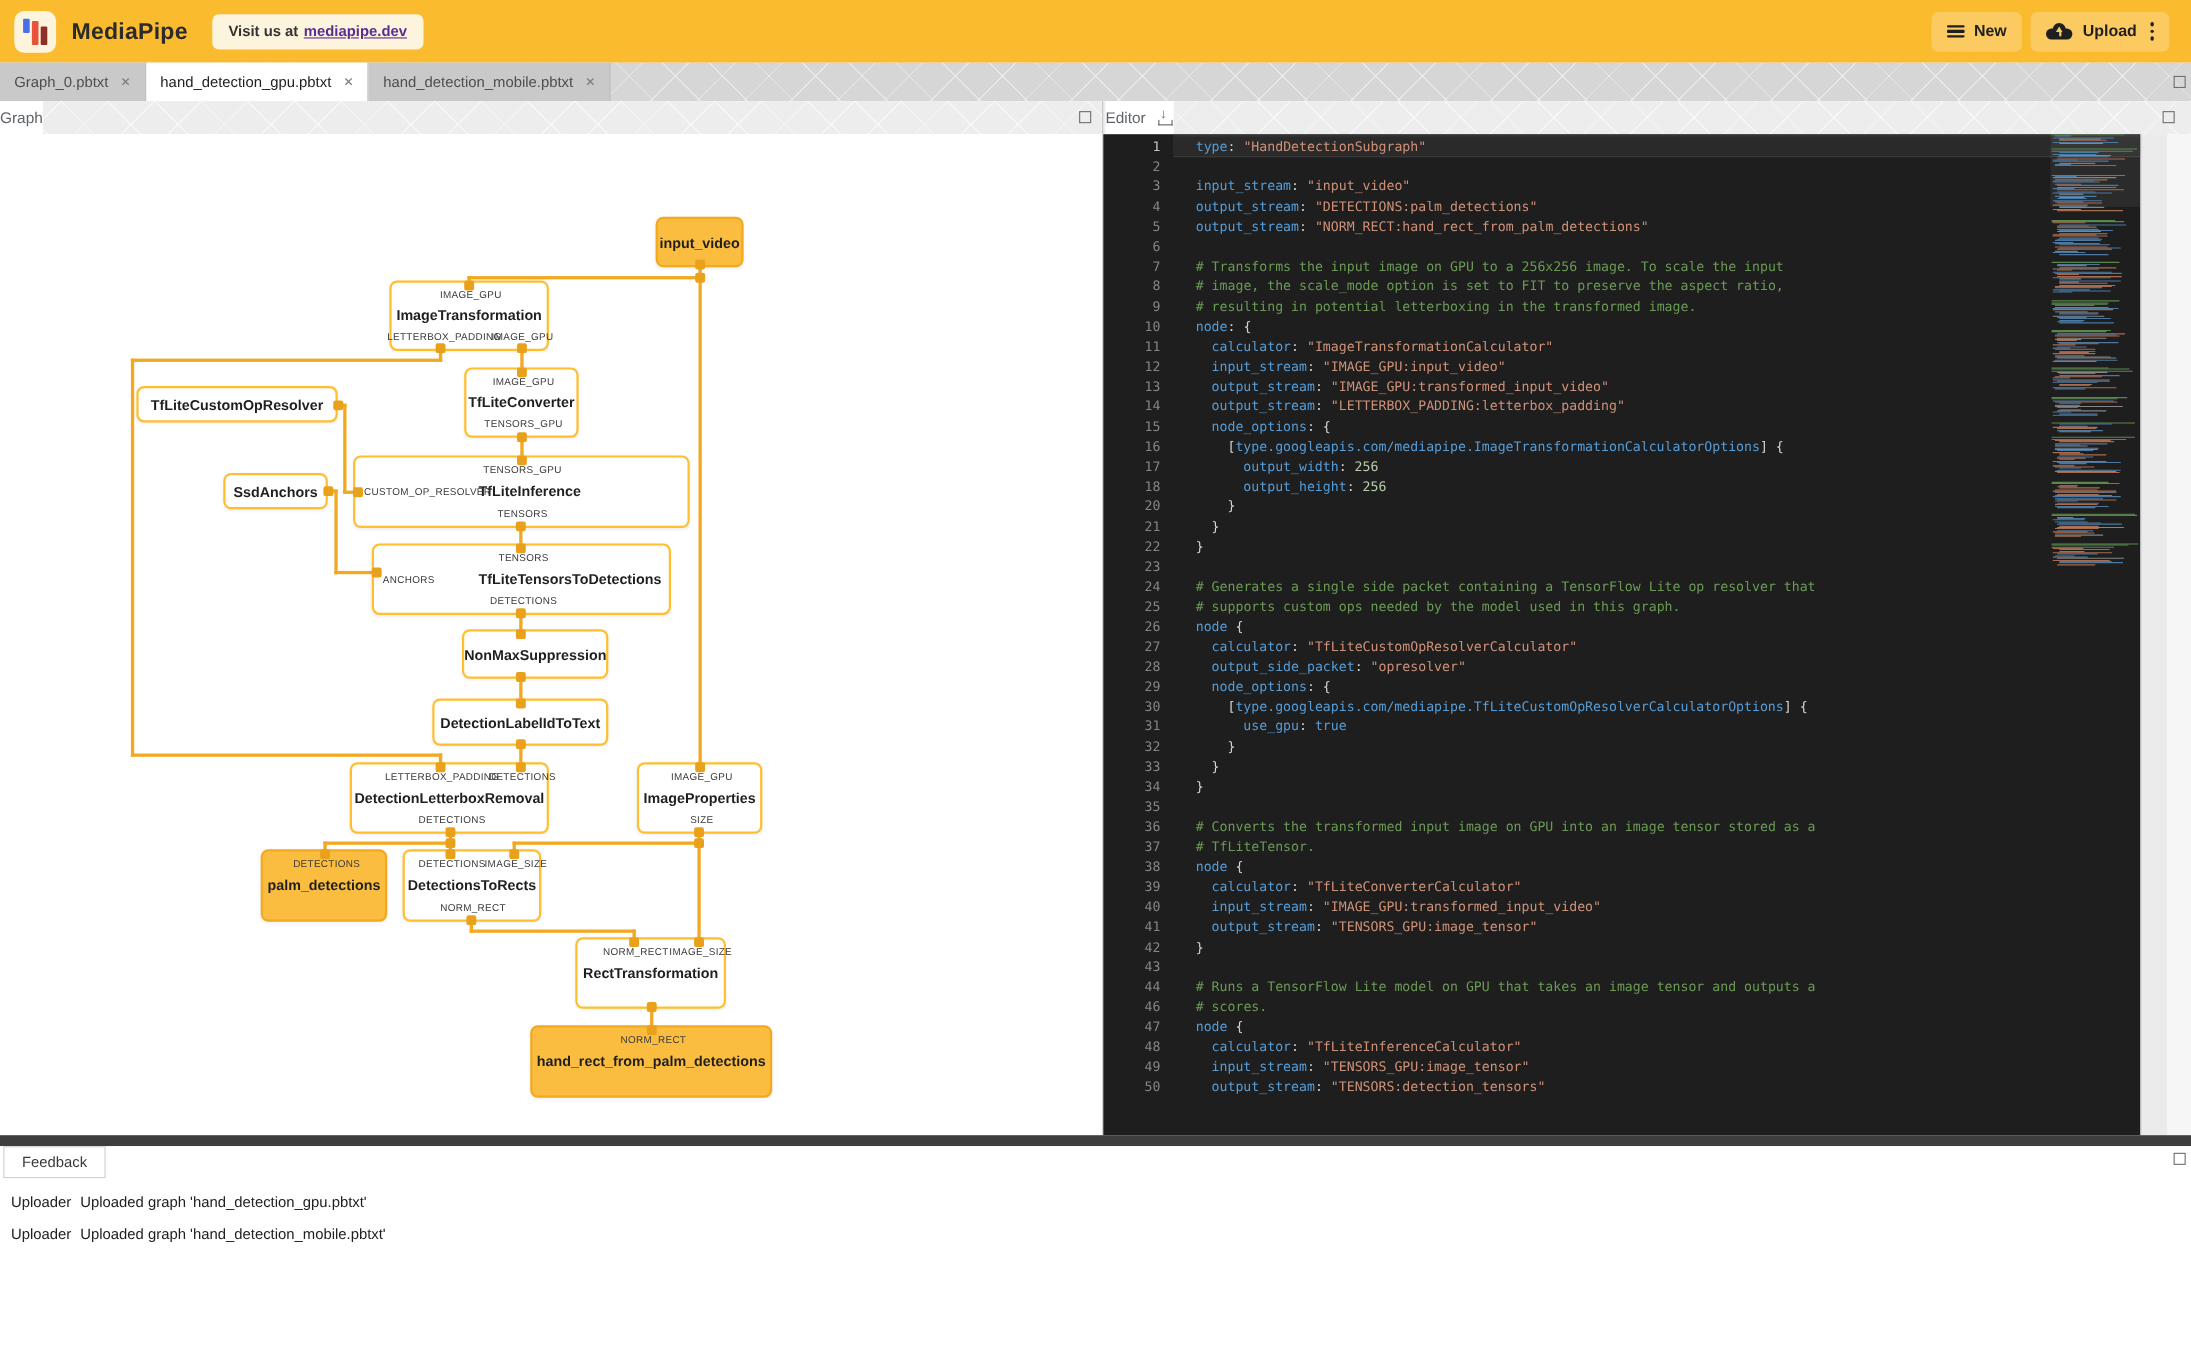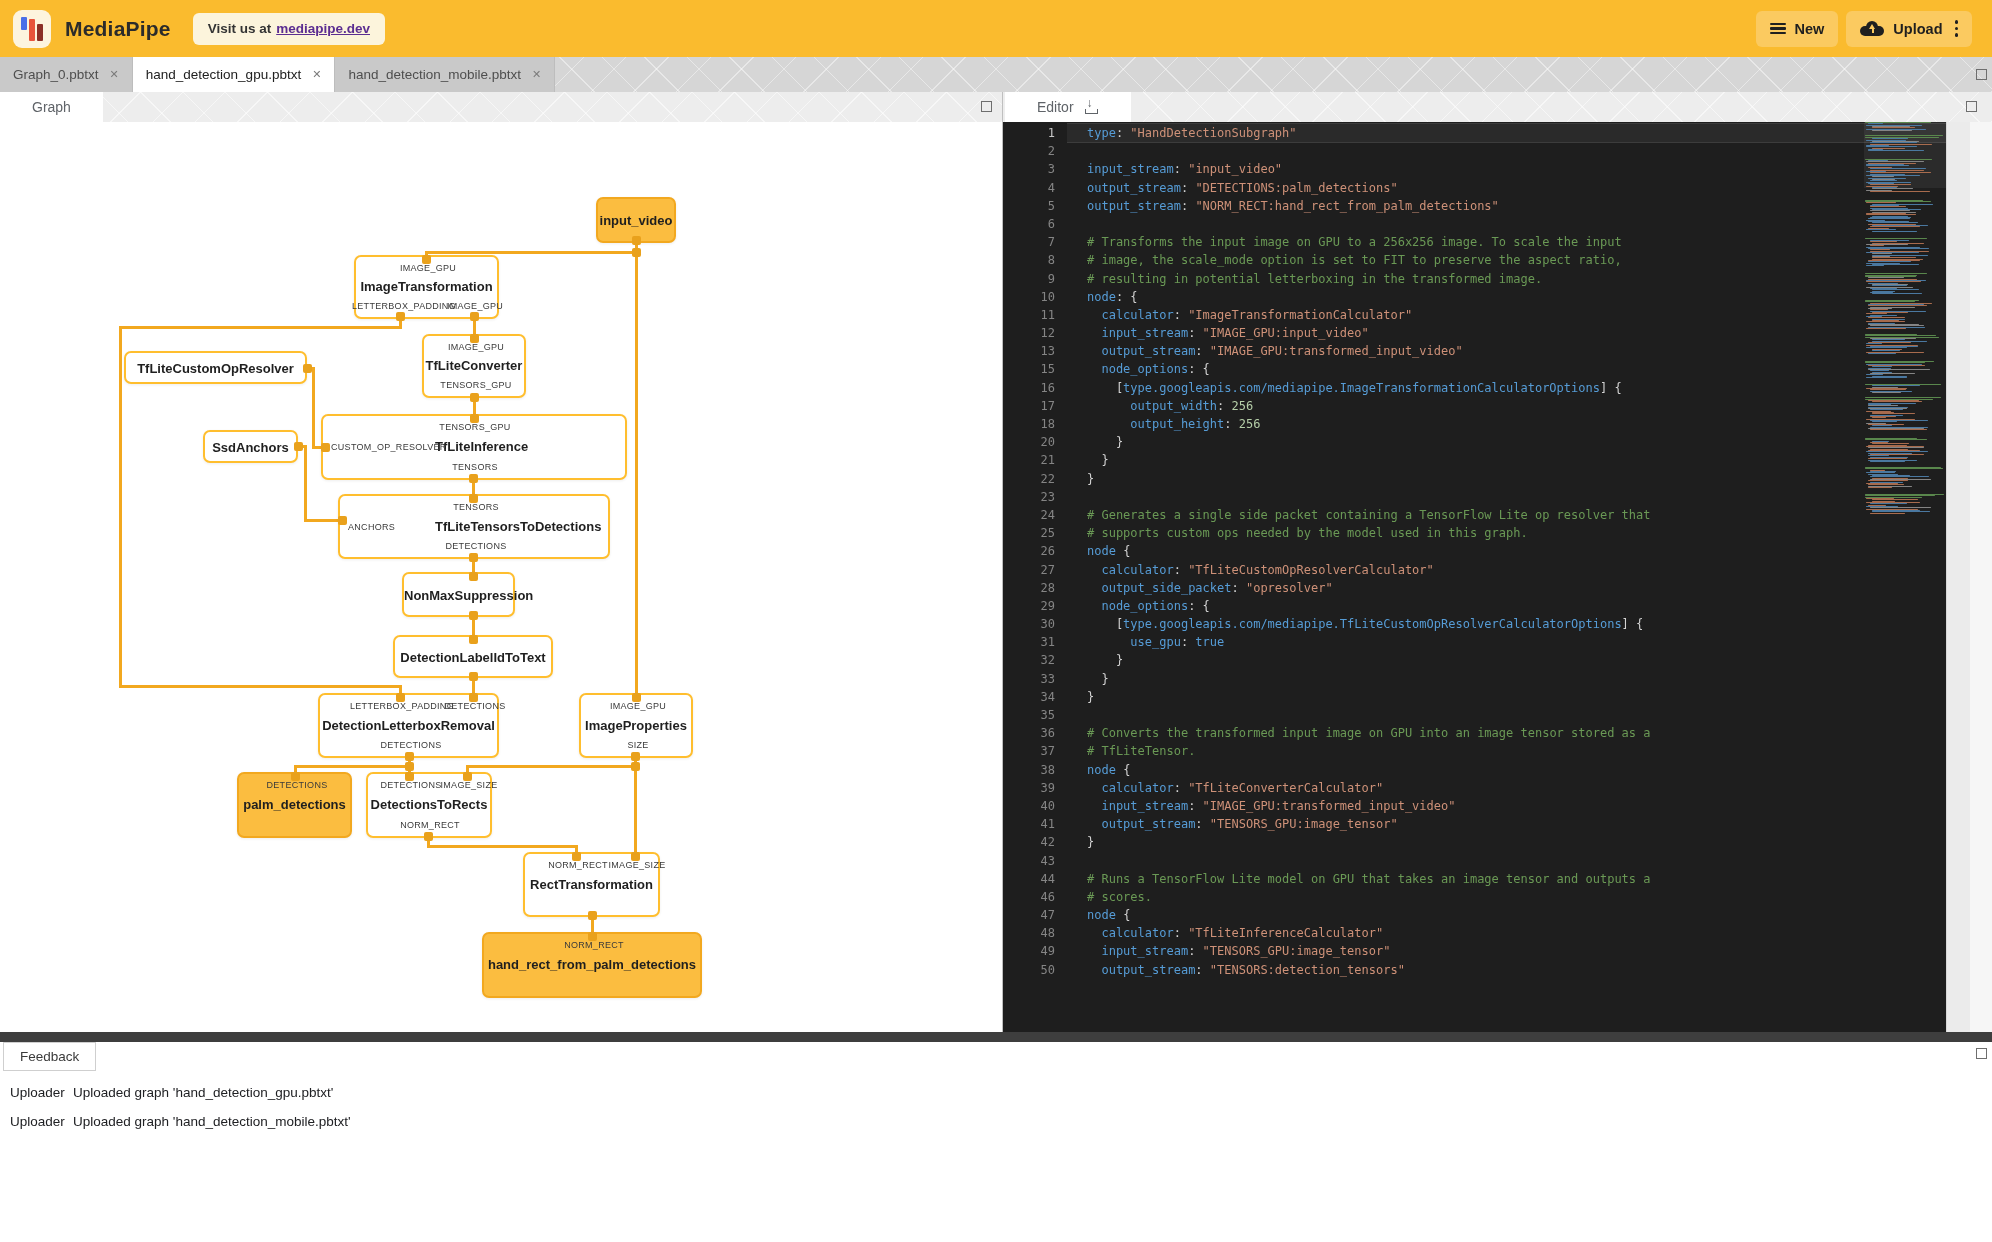--- a/index.html
+++ b/index.html
@@ -43,21 +43,21 @@
     border-right:1px solid #BDBDBD;cursor:pointer;font-size:13.5px;color:#4E4E4E;}
   .ftab.active{background:#FFFFFF;color:#212121;}
   .ftab .x{margin-left:11px;font-size:11px;color:#7B7B7B;cursor:pointer;}
   .winicon{position:absolute;width:9px;height:9px;border:1.5px solid #6E6E6E;background:transparent;cursor:pointer;}
 
   
   .prow{position:absolute;top:92px;height:30px;background-color:#EDEDED;background-image:
     repeating-linear-gradient(45deg,rgba(255,255,255,.55) 0 1px,transparent 1px 30px),
     repeating-linear-gradient(-45deg,rgba(255,255,255,.55) 0 1px,transparent 1px 30px);}
   .ptab{position:absolute;left:0;top:0;height:30px;background:#fff;display:flex;align-items:center;
-    padding:0 32px;font-size:14px;color:#5F6368;cursor:pointer;}
+    padding:0 0;font-size:14px;color:#5F6368;cursor:pointer;}
   .dl-ic{position:relative;width:15px;height:14px;margin-left:10px;}
   .dl-ic::before{content:"↓";position:absolute;left:3px;top:-4px;font-size:12px;font-weight:bold;color:#5F6368;}
   .dl-ic::after{content:"";position:absolute;left:1px;bottom:0;width:11px;height:4px;
     border:1.5px solid #5F6368;border-top:none;}
 
   
   .graph-panel{position:absolute;left:0;top:122px;width:1002px;height:910px;background:#fff;overflow:hidden;}
   .gnode{position:absolute;background:#fff;border:2px solid #FFBE2E;border-radius:7px;
     box-shadow:0 1px 3px rgba(0,0,0,.07);z-index:2;box-sizing:border-box;cursor:pointer;}
   .gnode.stream{background:#FBBD40;border-color:#F2A81F;}
@@ -258,21 +258,21 @@
         <div class="gport" style="left: 152px; top: 6px;">TENSORS_GPU</div>
         <div class="gport" style="left: 152px; bottom: 6px;">TENSORS</div>
         <div class="gleft">CUSTOM_OP_RESOLVER</div>
       </div>
       <div class="gnode" style="left: 338px; top: 372px; width: 272px; height: 65px;">
         <div class="gtitle" style="top: 22.5px; left: 95px; right: auto; text-align: left;">TfLiteTensorsToDetections</div>
         <div class="gport" style="left: 136px; top: 6px;">TENSORS</div>
         <div class="gport" style="left: 136px; bottom: 6px;">DETECTIONS</div>
         <div class="gleft">ANCHORS</div>
       </div>
-      <div class="gnode" style="left: 402px; top: 450px; width: 113px; height: 45px;">
+      <div class="gnode" style="left: 420px; top: 450px; width: 133px; height: 45px;">
         <div class="gtitle" style="top: 13.5px;">NonMaxSuppression</div>
       </div>
       <div class="gnode" style="left: 393px; top: 513px; width: 160px; height: 43px;">
         <div class="gtitle" style="top: 12.5px;">DetectionLabelIdToText</div>
       </div>
       <div class="gnode" style="left: 318px; top: 571px; width: 181px; height: 65px;">
         <div class="gtitle" style="top: 22.5px;">DetectionLetterboxRemoval</div>
         <div class="gport" style="left: 82px; top: 6px;">LETTERBOX_PADDING</div>
         <div class="gport" style="left: 155px; top: 6px;">DETECTIONS</div>
         <div class="gport" style="left: 91px; bottom: 6px;">DETECTIONS</div>
@@ -311,20 +311,21 @@
         <div class="cl"><span class="ln">4</span><span class="ct"><span class="tk-k">output_stream</span><span class="tk-p">: </span><span class="tk-s">"DETECTIONS:palm_detections"</span></span></div>
         <div class="cl"><span class="ln">5</span><span class="ct"><span class="tk-k">output_stream</span><span class="tk-p">: </span><span class="tk-s">"NORM_RECT:hand_rect_from_palm_detections"</span></span></div>
         <div class="cl"><span class="ln">6</span><span class="ct"></span></div>
         <div class="cl"><span class="ln">7</span><span class="ct"><span class="tk-c"># Transforms the input image on GPU to a 256x256 image. To scale the input</span></span></div>
         <div class="cl"><span class="ln">8</span><span class="ct"><span class="tk-c"># image, the scale_mode option is set to FIT to preserve the aspect ratio,</span></span></div>
         <div class="cl"><span class="ln">9</span><span class="ct"><span class="tk-c"># resulting in potential letterboxing in the transformed image.</span></span></div>
         <div class="cl"><span class="ln">10</span><span class="ct"><span class="tk-k">node</span><span class="tk-p">: {</span></span></div>
         <div class="cl"><span class="ln">11</span><span class="ct"><span class="g"></span><span class="tk-k">calculator</span><span class="tk-p">: </span><span class="tk-s">"ImageTransformationCalculator"</span></span></div>
         <div class="cl"><span class="ln">12</span><span class="ct"><span class="g"></span><span class="tk-k">input_stream</span><span class="tk-p">: </span><span class="tk-s">"IMAGE_GPU:input_video"</span></span></div>
         <div class="cl"><span class="ln">13</span><span class="ct"><span class="g"></span><span class="tk-k">output_stream</span><span class="tk-p">: </span><span class="tk-s">"IMAGE_GPU:transformed_input_video"</span></span></div>
+        <div class="cl"><span class="ln">14</span><span class="ct"><span class="g"></span><span class="tk-k">output_stream</span><span class="tk-p">: </span><span class="tk-s">"LETTERBOX_PADDING:letterbox_padding"</span></span></div>
         <div class="cl"><span class="ln">15</span><span class="ct"><span class="g"></span><span class="tk-k">node_options</span><span class="tk-p">: {</span></span></div>
         <div class="cl"><span class="ln">16</span><span class="ct"><span class="g"></span><span class="g"></span><span class="tk-p">[</span><span class="tk-k">type.googleapis.com/mediapipe.ImageTransformationCalculatorOptions</span><span class="tk-p">] {</span></span></div>
         <div class="cl"><span class="ln">17</span><span class="ct"><span class="g"></span><span class="g"></span><span class="g"></span><span class="tk-k">output_width</span><span class="tk-p">: </span><span class="tk-n2">256</span></span></div>
         <div class="cl"><span class="ln">18</span><span class="ct"><span class="g"></span><span class="g"></span><span class="g"></span><span class="tk-k">output_height</span><span class="tk-p">: </span><span class="tk-n2">256</span></span></div>
         <div class="cl"><span class="ln">20</span><span class="ct"><span class="g"></span><span class="g"></span><span class="tk-p">}</span></span></div>
         <div class="cl"><span class="ln">21</span><span class="ct"><span class="g"></span><span class="tk-p">}</span></span></div>
         <div class="cl"><span class="ln">22</span><span class="ct"><span class="tk-p">}</span></span></div>
         <div class="cl"><span class="ln">23</span><span class="ct"></span></div>
         <div class="cl"><span class="ln">24</span><span class="ct"><span class="tk-c"># Generates a single side packet containing a TensorFlow Lite op resolver that</span></span></div>
         <div class="cl"><span class="ln">25</span><span class="ct"><span class="tk-c"># supports custom ops needed by the model used in this graph.</span></span></div>

